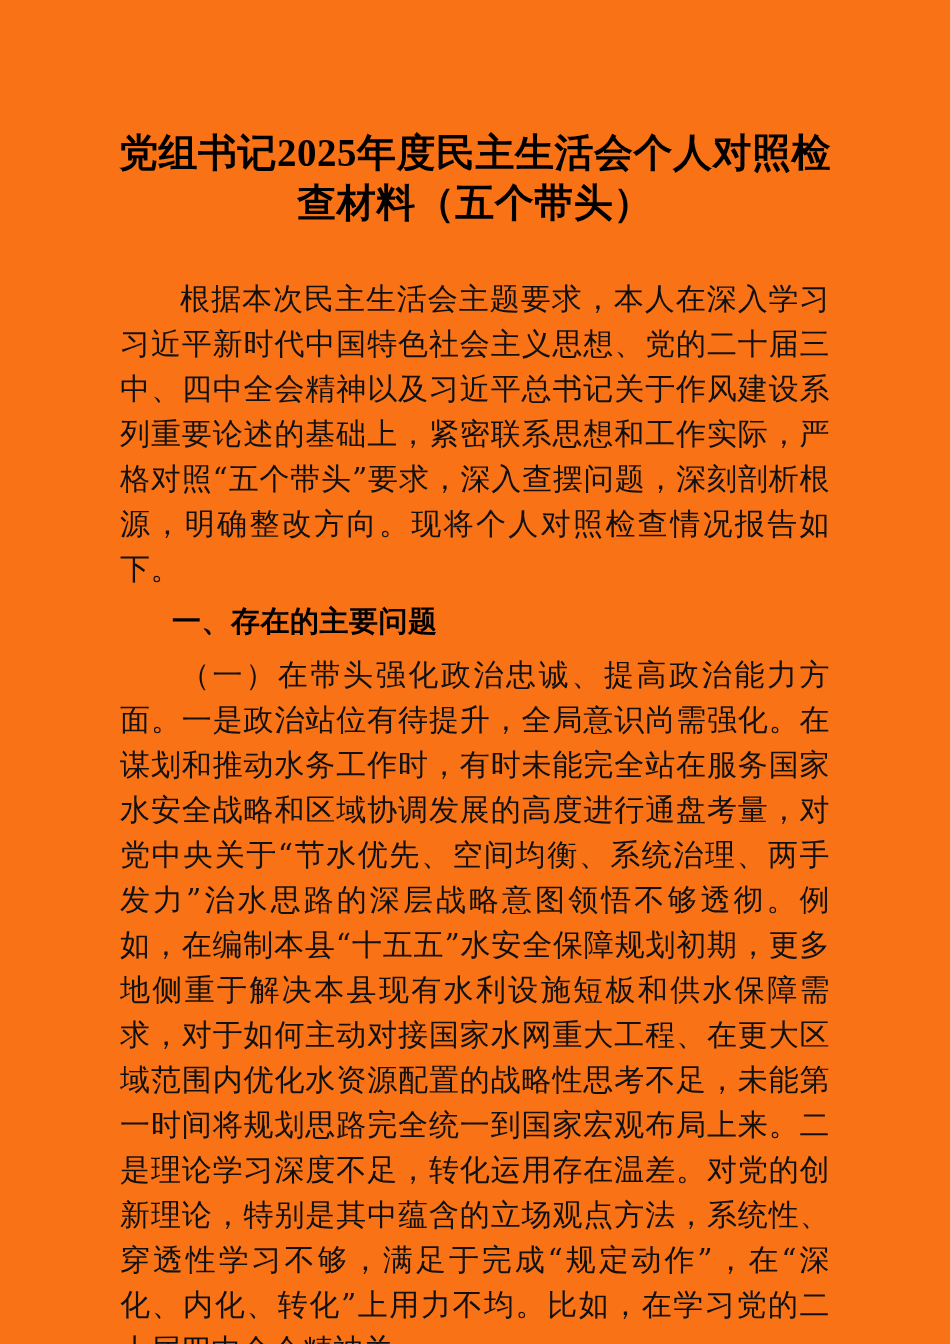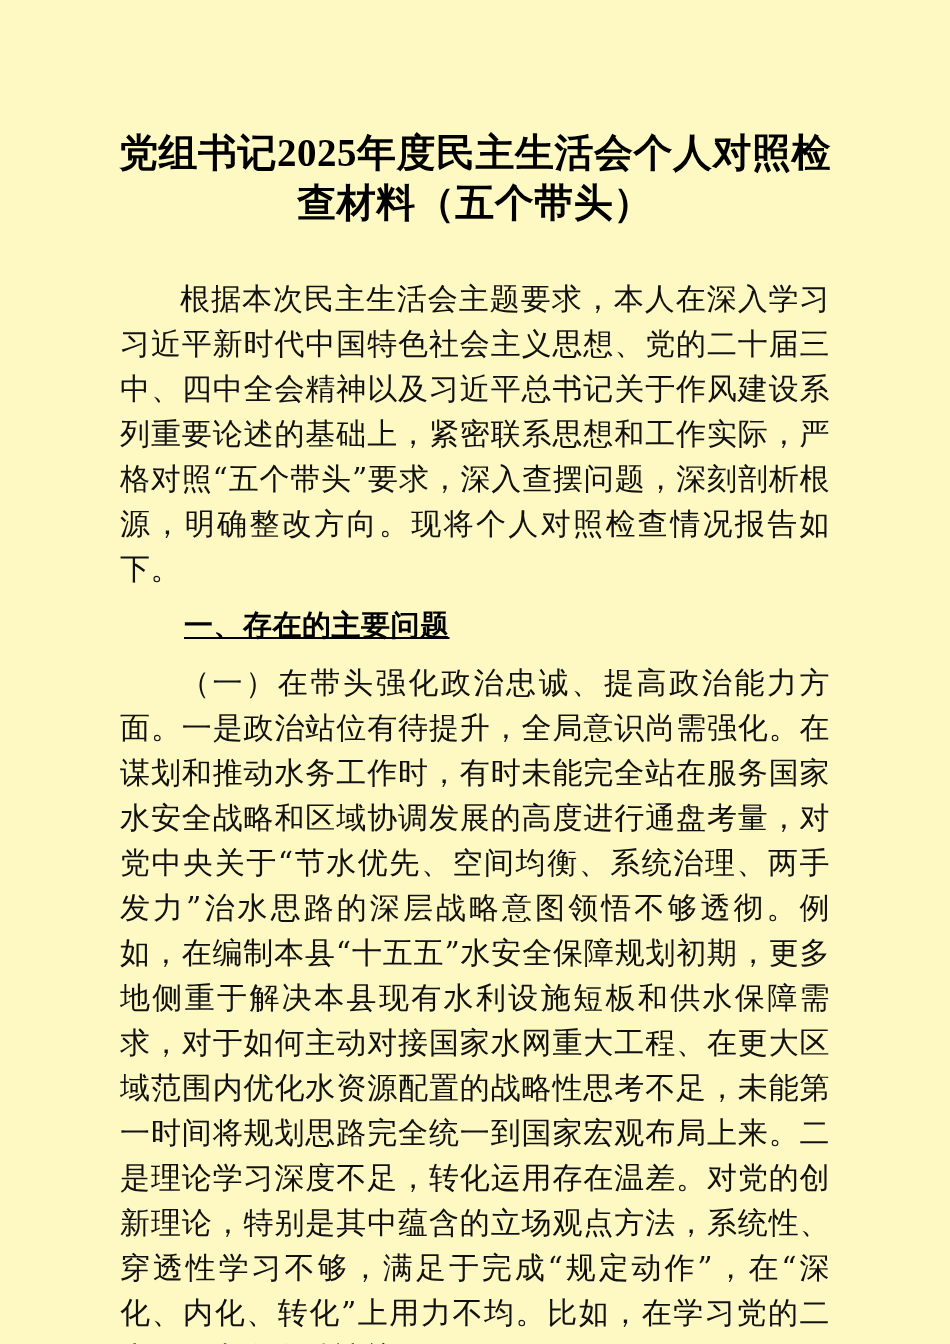--- a/index.html
+++ b/index.html
@@ -16,21 +16,21 @@
     color: #000000;
     -webkit-font-smoothing: antialiased;
   }
 
   .page {
     position: absolute;
     left: 0;
     top: 0;
     width: 950px;
     height: 1344px;
-    background: #fef9c3;
+    background: #f97316;
     box-sizing: border-box;
     padding: 0 112px;
   }
 
   
   .doc-title {
     margin: 0;
     padding-top: 128px;
     text-align: center;
     font-family: "Liberation Serif", "DejaVu Serif", serif;
@@ -54,29 +54,28 @@
     line-height: 45px;
     text-align: justify;
     text-justify: inter-ideograph;
     letter-spacing: 0.4px;
     color: #111111;
     text-indent: 60px;
   }
 
   
   h2.section-heading {
-    margin: 12px;
+    margin: 0;
     font-family: "Liberation Sans", "DejaVu Sans", sans-serif;
     font-weight: bold;
     font-size: 29px;
     line-height: 45px;
     letter-spacing: 0.5px;
     text-indent: 60px;
     color: #000000;
-    text-decoration: underline;
   }
 
   
   .para, .section-heading {
     word-break: break-all;
     overflow-wrap: anywhere;
   }
 </style>
 </head>
 <body>

